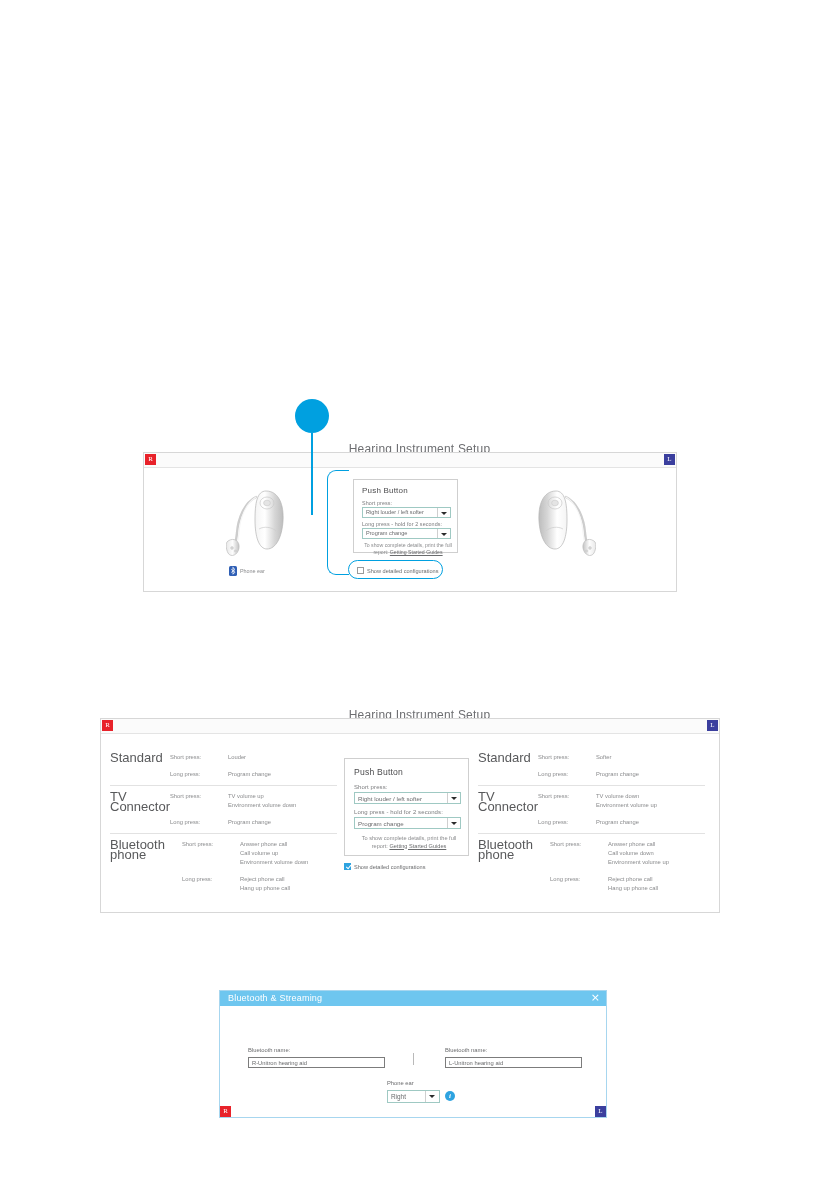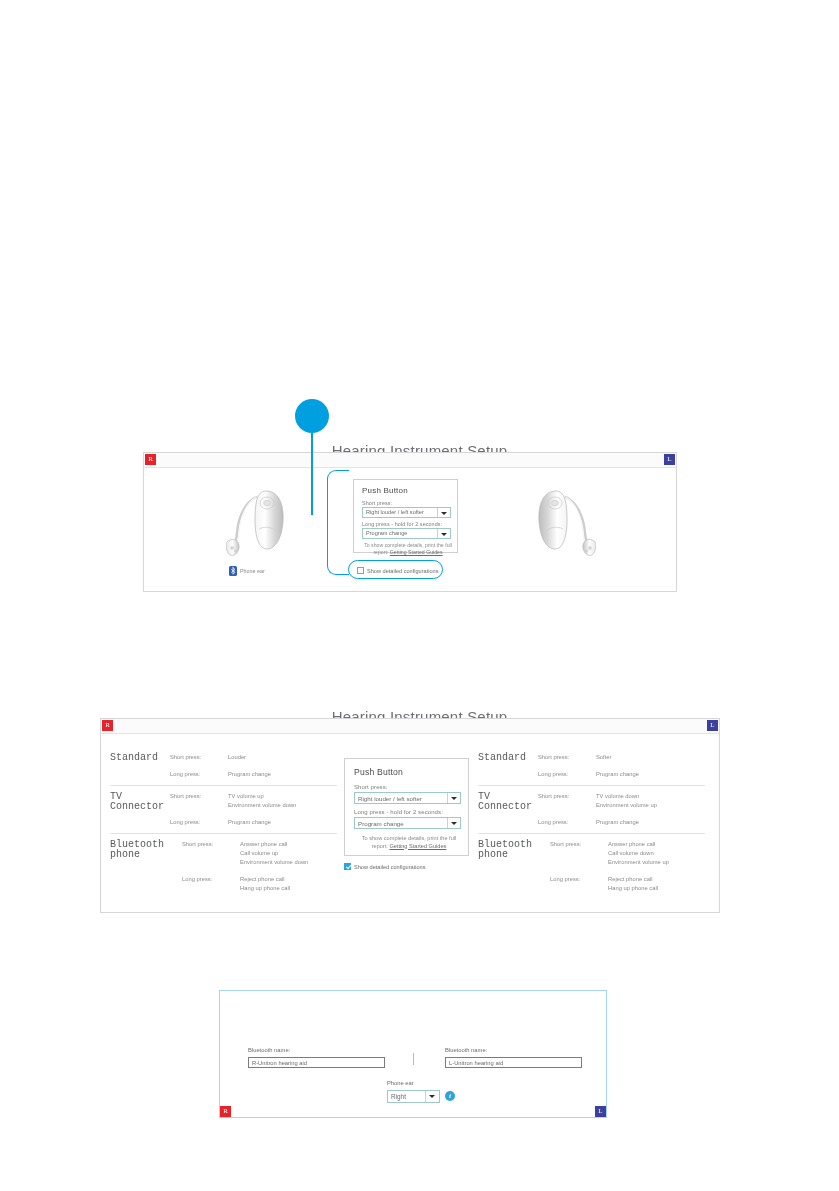--- a/index.html
+++ b/index.html
@@ -20,21 +20,21 @@
   .panel {
     position: absolute;
     background: #ffffff;
     border: 1px solid #d7d7d7;
     box-sizing: border-box;
   }
   .panel-title {
     position: absolute;
     width: 100%;
     text-align: center;
-    font-size: 15px;
+    font-size: 12px;
     color: #6d6e71;
     letter-spacing: .2px;
   }
   .topbar {
     position: absolute;
     left: 0; right: 0; top: 0;
     height: 14px;
     background: #fbfbfb;
     border-bottom: 1px solid #e4e4e4;
   }
@@ -200,25 +200,24 @@
   .dtable { position: absolute; }
   .drow {
     position: relative;
     border-bottom: 1px solid #e2e2e2;
     padding: 6px 0 6px 0;
     display: flex;
   }
   .drow:last-child { border-bottom: none; gap: 12px; }
   .dcat {
     width: 60px;
-    font-size: 10px;
+    font-size: 13px;
     color: #58595b;
     line-height: 10px;
     flex: none;
-    font-family: Liberation Mono, monospace;
   }
   .dpress { flex: 1; }
   .dline {
     display: flex;
     margin-bottom: 8px;
   }
   .dline:last-child { margin-bottom: 0; }
   .dkey {
     width: 58px;
     font-size: 5.8px;
@@ -527,20 +526,24 @@
     </div>
   </div>
 
   <div class="cbrow" style="left:243px;top:144px;">
     <span class="cbox checked"></span>
     <span class="cblabel">Show detailed configurations</span>
   </div>
 </div>
 
 <div class="dlg" style="left:219px;top:990px;width:388px;height:128px;">
+  <div class="dlg-head">
+    <span class="t">Bluetooth &amp; Streaming</span>
+    <span class="dlg-close">×</span>
+  </div>
 
   <div class="fld-label" style="left:28px;top:56px;">Bluetooth name:</div>
   <div class="txtfld" style="left:28px;top:66px;width:137px;">
     <span>R-Unitron hearing aid</span>
   </div>
 
   <div class="fld-label" style="left:225px;top:56px;">Bluetooth name:</div>
   <div class="txtfld" style="left:225px;top:66px;width:137px;">
     <span>L-Unitron hearing aid</span>
   </div>

